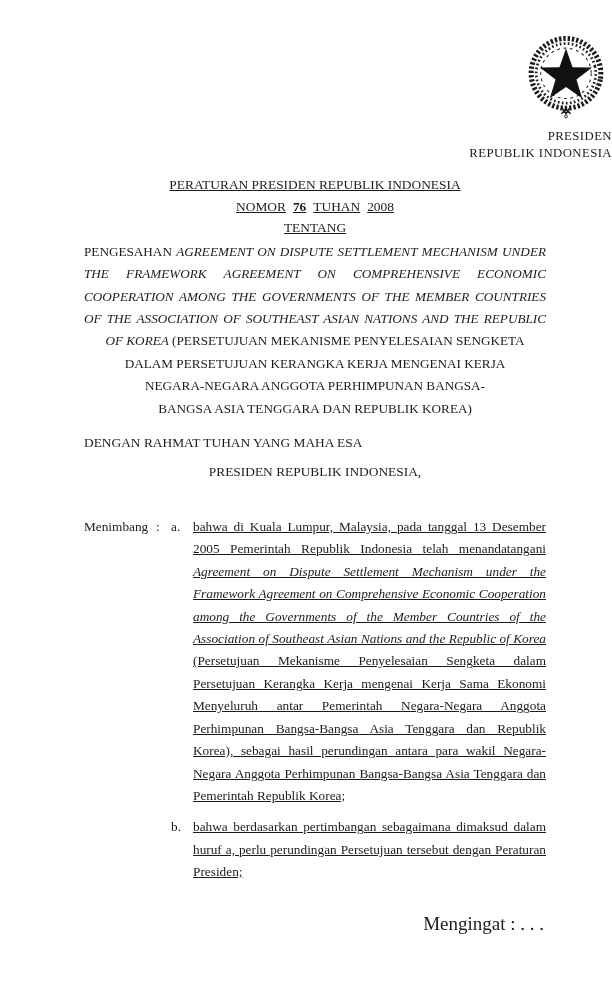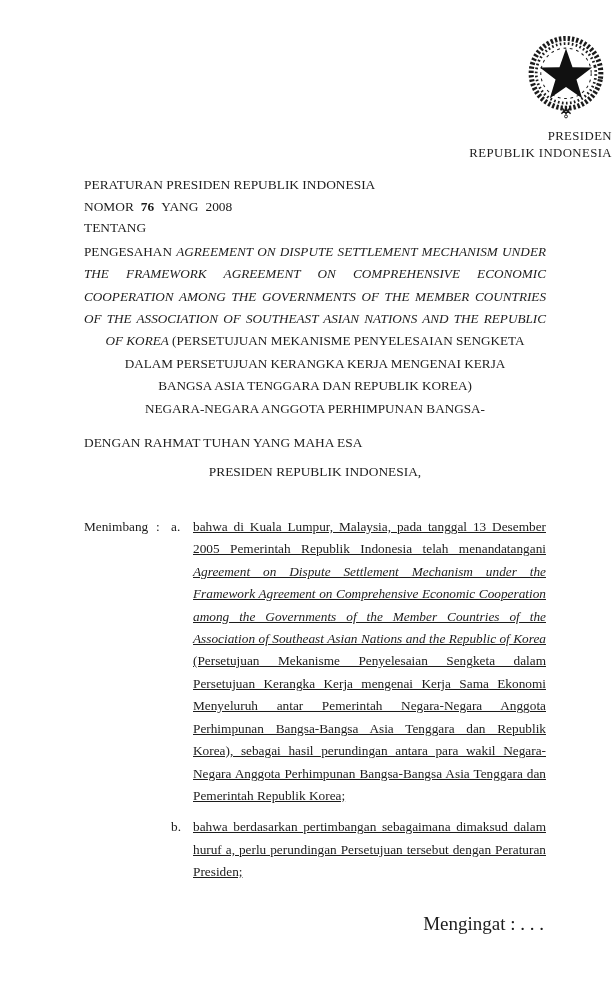--- a/index.html
+++ b/index.html
@@ -11,21 +11,21 @@
   .page{position:relative;width:612px;height:1008px;overflow:hidden;background:#fff;}
 
   
   .seal-block{position:absolute;top:33px;left:0;width:612px;text-align:right;}
   .seal-svg{display:inline-block;}
   .inst{font-size:12.8px;line-height:16.5px;letter-spacing:0.4px;margin-top:3px;}
 
   
   .content{position:absolute;top:174px;left:84px;width:462px;}
 
-  .heading{font-size:13.4px;line-height:21.6px;}
+  .heading{text-align:center;font-size:13.4px;line-height:21.6px;text-decoration:underline;}
   .heading .num-sp{display:inline-block;width:7px;}
   .heading b{font-weight:bold;}
 
   .subject{margin-top:2px;font-size:13.2px;line-height:22.4px;}
   .subject .just{text-align:justify;text-align-last:justify;}
   .subject .cent{text-align:center;}
   .subject .wide{word-spacing:7px;}
   .subject i{font-style:italic;}
 
   .invocation{margin-top:15px;text-align:left;font-size:13.4px;}
@@ -62,33 +62,33 @@
     <div class="inst">
       <div>PRESIDEN</div>
       <div>REPUBLIK INDONESIA</div>
     </div>
   </div>
 
   <div class="content">
 
     <div class="heading">
       <div>PERATURAN PRESIDEN REPUBLIK INDONESIA</div>
-      <div><span>NOMOR</span><span class="num-sp"></span><b>76</b><span class="num-sp"></span><span>YANG</span><span class="num-sp"></span><span>2008</span></div>
+      <div><span>NOMOR</span><span class="num-sp"></span><b>76</b><span class="num-sp"></span><span>TUHAN</span><span class="num-sp"></span><span>2008</span></div>
       <div>TENTANG</div>
     </div>
 
     <div class="subject">
       <div class="just"><span>PENGESAHAN</span> <i>AGREEMENT ON DISPUTE SETTLEMENT MECHANISM UNDER</i></div>
       <div class="just"><i>THE FRAMEWORK AGREEMENT ON COMPREHENSIVE ECONOMIC</i></div>
       <div class="just"><i>COOPERATION AMONG THE GOVERNMENTS OF THE MEMBER COUNTRIES</i></div>
       <div class="just"><i>OF THE ASSOCIATION OF SOUTHEAST ASIAN NATIONS AND THE REPUBLIC</i></div>
       <div class="cent"><i>OF KOREA</i> <span>(PERSETUJUAN MEKANISME PENYELESAIAN SENGKETA</span></div>
       <div class="cent"><span>DALAM PERSETUJUAN KERANGKA KERJA MENGENAI KERJA</span></div>
+      <div class="cent"><span>NEGARA-NEGARA ANGGOTA PERHIMPUNAN BANGSA-</span></div>
       <div class="cent"><span>BANGSA ASIA TENGGARA DAN REPUBLIK KOREA)</span></div>
-      <div class="cent"><span>NEGARA-NEGARA ANGGOTA PERHIMPUNAN BANGSA-</span></div>
     </div>
 
     <div class="invocation">DENGAN RAHMAT TUHAN YANG MAHA ESA</div>
     <div class="authority">PRESIDEN REPUBLIK INDONESIA,</div>
 
     <div class="consider">
       <div class="c-row">
         <span class="lbl">Menimbang</span>
         <span class="colon">:</span>
         <span class="letter">a.</span>

